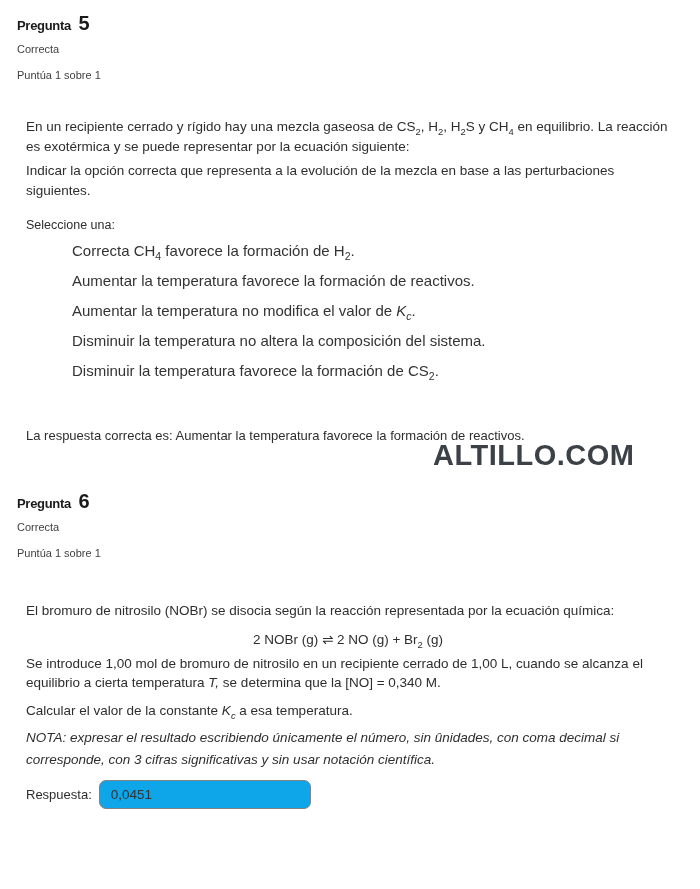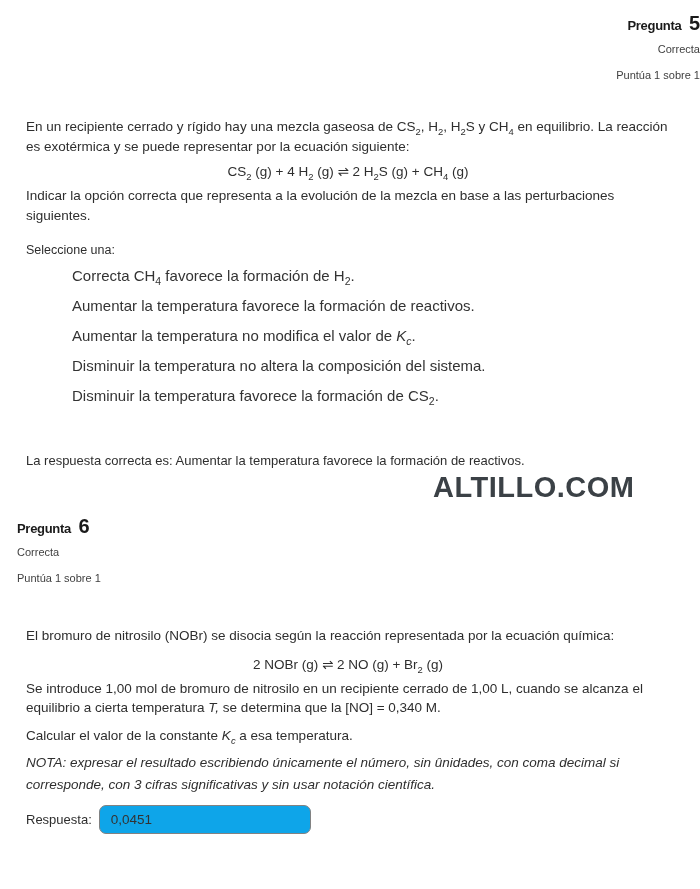--- a/index.html
+++ b/index.html
@@ -8,21 +8,21 @@
     width: 700px; height: 889px;
     position: relative;
     overflow: hidden;
     font-family: "Liberation Sans", "DejaVu Sans", sans-serif;
     color: #2e2e2e;
   }
   .page { width: 100%; height: 100%; position: relative; }
 
   
   .q-head { padding-left: 17px; }
-  .q-head-5 { padding-top: 12px; text-align: right; }
+  .q-head-5 { padding-top: 12px; }
   .question-6 { margin-top: 45px; }
   .q-title { line-height: 22px; }
   .q-label { font-size: 13px; font-weight: 700; letter-spacing: -0.3px; color: #1a1a1a; }
   .q-num { font-size: 20px; font-weight: 700; color: #1a1a1a; margin-left: 3px; }
   .q-status { margin-top: 6px; font-size: 11px; line-height: 13px; color: #3f3f3f; }
   .q-points { margin-top: 13px; font-size: 11px; line-height: 13px; color: #3f3f3f; }
 
   
   .q-content { padding: 0 30px 0 26px; font-size: 13.5px; color: #2e2e2e; }
   .body-text { line-height: 19.5px; }
@@ -54,21 +54,21 @@
     font-size: 13.5px;
     color: #333333;
     font-family: "Liberation Sans", "DejaVu Sans", sans-serif;
     background: #0ea5e9;
     outline: none;
   }
 
   
   .watermark {
     position: absolute;
-    top: 471px; left: 433px;
+    top: 439px; left: 433px;
     font-size: 29px;
     font-weight: 900;
     letter-spacing: 0.5px;
     color: #3b4146;
   }
 </style>
 </head>
 <body>
 
 <div class="page">
@@ -77,21 +77,20 @@
     <div class="q-head q-head-5">
       <div class="q-title">
         <span class="q-label">Pregunta</span>
         <span class="q-num">5</span>
       </div>
       <div class="q-status">Correcta</div>
       <div class="q-points">Puntúa 1 sobre 1</div>
     </div>
     <div class="q-content">
       <p class="body-text mt-intro"><span>En un recipiente cerrado y rígido hay una mezcla gaseosa de CS</span><sub>2</sub><span>, H</span><sub>2</sub><span>, H</span><sub>2</sub><span>S y CH</span><sub>4</sub><span> en equilibrio. La reacción es exotérmica y se puede representar por la ecuación siguiente:</span></p>
-      <p class="body-text equation"><span>CS</span><sub>2</sub><span> (g) + 4 H</span><sub>2</sub><span> (g) ⇌ 2 H</span><sub>2</sub><span>S (g) + CH</span><sub>4</sub><span> (g)</span></p>
       <p class="body-text prompt">Indicar la opción correcta que representa a la evolución de la mezcla en base a las perturbaciones siguientes.</p>
       <p class="select-label">Seleccione una:</p>
       <div class="options">
         <div class="option"><span>Correcta CH</span><sub>4</sub><span> favorece la formación de H</span><sub>2</sub><span>.</span></div>
         <div class="option"><span>Aumentar la temperatura favorece la formación de reactivos.</span></div>
         <div class="option"><span>Aumentar la temperatura no modifica el valor de </span><span class="it">K</span><sub class="it">c</sub><span>.</span></div>
         <div class="option"><span>Disminuir la temperatura no altera la composición del sistema.</span></div>
         <div class="option"><span>Disminuir la temperatura favorece la formación de CS</span><sub>2</sub><span>.</span></div>
       </div>
       <p class="answer-line">La respuesta correcta es: Aumentar la temperatura favorece la formación de reactivos.</p>

